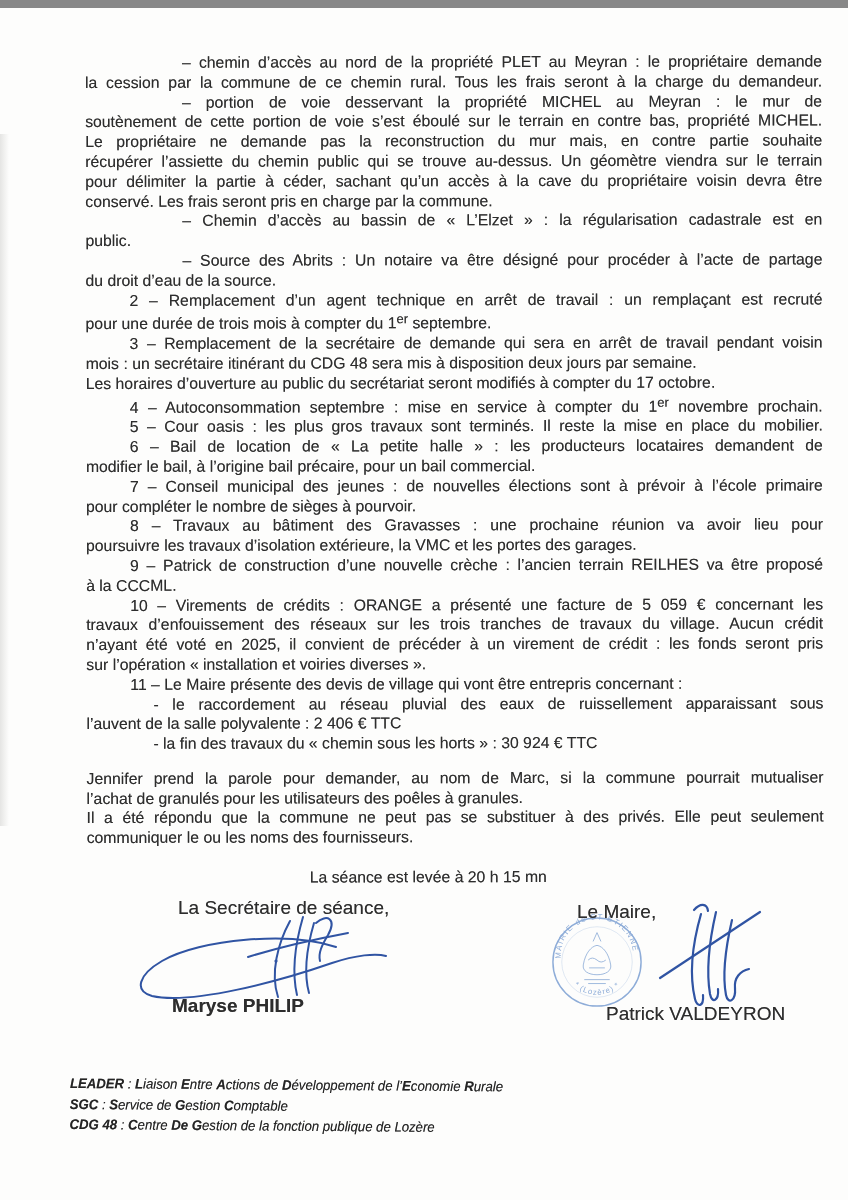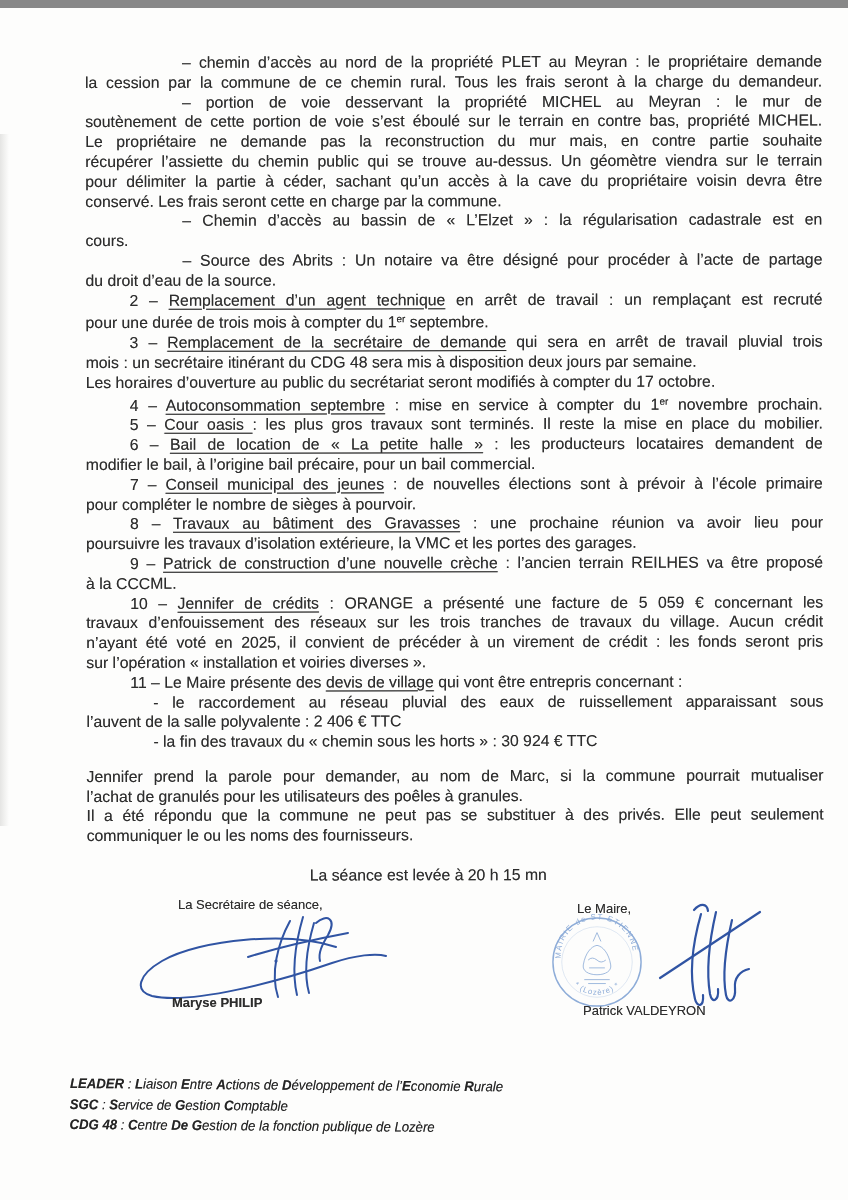--- a/index.html
+++ b/index.html
@@ -21,25 +21,25 @@
   .doc-body{
     position:absolute;left:85px;top:45px;width:737px;
     font-size:15.8px;
     line-height:19.8px;
     text-shadow:0 0 .5px rgba(45,45,45,.55);
     transform:rotate(-0.12deg);
     transform-origin:left top;
   }
   .line{min-height:19.8px;}
   .line.j{text-align:justify;text-align-last:justify;}
-  .u{text-decoration:underline;text-underline-offset:2.5px;}
-  .sup{font-size:10px;vertical-align:5px;}
+  .u{text-underline-offset:2.5px;}
+  .sup{font-size:13px;vertical-align:5px;}
   .sig-title,.sig-name{
     position:absolute;
-    font-size:13px;
+    font-size:19px;
     text-shadow:0 0 .5px rgba(45,45,45,.55);
     z-index:3;
     white-space:nowrap;
   }
   .sig-svg{position:absolute;z-index:2;}
   .stamp-svg{position:absolute;z-index:1;opacity:.85;}
   .footnotes{
     position:absolute;left:70px;top:1065px;
     font-style:italic;
     font-size:14px;
@@ -60,41 +60,41 @@
   <div class="scan-edge"></div>
 
   <div class="doc-body">
       <div class="line j" style="padding-left: 97px;"><span>– chemin d’accès au nord de la propriété PLET au Meyran : le propriétaire demande</span></div>
       <div class="line j"><span>la cession par la commune de ce chemin rural. Tous les frais seront à la charge du demandeur.</span></div>
       <div class="line j" style="padding-left: 97px;"><span>– portion de voie desservant la propriété MICHEL au Meyran : le mur de</span></div>
       <div class="line j"><span>soutènement de cette portion de voie s’est éboulé sur le terrain en contre bas, propriété MICHEL.</span></div>
       <div class="line j"><span>Le propriétaire ne demande pas la reconstruction du mur mais, en contre partie souhaite</span></div>
       <div class="line j"><span>récupérer l’assiette du chemin public qui se trouve au-dessus. Un géomètre viendra sur le terrain</span></div>
       <div class="line j"><span>pour délimiter la partie à céder, sachant qu’un accès à la cave du propriétaire voisin devra être</span></div>
-      <div class="line"><span>conservé. Les frais seront cette en charge par la commune.</span></div>
+      <div class="line"><span>conservé. Les frais seront pris en charge par la commune.</span></div>
       <div class="line j" style="padding-left: 97px;"><span>– Chemin d’accès au bassin de « L’Elzet » : la régularisation cadastrale est en</span></div>
-      <div class="line"><span>cours.</span></div>
+      <div class="line"><span>public.</span></div>
       <div class="line j" style="padding-left: 97px;"><span>– Source des Abrits : Un notaire va être désigné pour procéder à l’acte de partage</span></div>
       <div class="line"><span>du droit d’eau de la source.</span></div>
       <div class="line j" style="padding-left: 44px;"><span>2 – </span><span class="u">Remplacement d’un agent technique</span><span> en arrêt de travail : un remplaçant est recruté</span></div>
       <div class="line"><span>pour une durée de trois mois à compter du 1</span><span class="sup">er</span><span> septembre.</span></div>
-      <div class="line j" style="padding-left: 44px;"><span>3 – </span><span class="u">Remplacement de la secrétaire de demande</span><span> qui sera en arrêt de travail pluvial trois</span></div>
+      <div class="line j" style="padding-left: 44px;"><span>3 – </span><span class="u">Remplacement de la secrétaire de demande</span><span> qui sera en arrêt de travail pendant voisin</span></div>
       <div class="line"><span>mois : un secrétaire itinérant du CDG 48 sera mis à disposition deux jours par semaine.</span></div>
       <div class="line"><span>Les horaires d’ouverture au public du secrétariat seront modifiés à compter du 17 octobre.</span></div>
       <div class="line j" style="padding-left: 44px;"><span>4 – </span><span class="u">Autoconsommation septembre</span><span> : mise en service à compter du 1</span><span class="sup">er</span><span> novembre prochain.</span></div>
       <div class="line j" style="padding-left: 44px;"><span>5 – </span><span class="u">Cour oasis </span><span>: les plus gros travaux sont terminés. Il reste la mise en place du mobilier.</span></div>
       <div class="line j" style="padding-left: 44px;"><span>6 – </span><span class="u">Bail de location de « La petite halle »</span><span> : les producteurs locataires demandent de</span></div>
       <div class="line"><span>modifier le bail, à l’origine bail précaire, pour un bail commercial.</span></div>
       <div class="line j" style="padding-left: 44px;"><span>7 – </span><span class="u">Conseil municipal des jeunes</span><span> : de nouvelles élections sont à prévoir à l’école primaire</span></div>
       <div class="line"><span>pour compléter le nombre de sièges à pourvoir.</span></div>
       <div class="line j" style="padding-left: 44px;"><span>8 – </span><span class="u">Travaux au bâtiment des Gravasses</span><span> : une prochaine réunion va avoir lieu pour</span></div>
       <div class="line"><span>poursuivre les travaux d’isolation extérieure, la VMC et les portes des garages.</span></div>
       <div class="line j" style="padding-left: 44px;"><span>9 – </span><span class="u">Patrick de construction d’une nouvelle crèche</span><span> : l’ancien terrain REILHES va être proposé</span></div>
       <div class="line"><span>à la CCCML.</span></div>
-      <div class="line j" style="padding-left: 44px;"><span>10 – </span><span class="u">Jennifer de crédits</span><span> : ORANGE a présenté une facture de 5 059 € concernant les</span></div>
+      <div class="line j" style="padding-left: 44px;"><span>10 – </span><span class="u">Virements de crédits</span><span> : ORANGE a présenté une facture de 5 059 € concernant les</span></div>
       <div class="line j"><span>travaux d’enfouissement des réseaux sur les trois tranches de travaux du village. Aucun crédit</span></div>
       <div class="line j"><span>n’ayant été voté en 2025, il convient de précéder à un virement de crédit : les fonds seront pris</span></div>
       <div class="line"><span>sur l’opération « installation et voiries diverses ».</span></div>
       <div class="line" style="padding-left: 44px;"><span>11 – Le Maire présente des </span><span class="u">devis de village</span><span> qui vont être entrepris concernant :</span></div>
       <div class="line j" style="padding-left: 67px;"><span>- le raccordement au réseau pluvial des eaux de ruissellement apparaissant sous</span></div>
       <div class="line"><span>l’auvent de la salle polyvalente : 2 406 € TTC</span></div>
       <div class="line" style="padding-left: 67px;"><span>- la fin des travaux du « chemin sous les horts » : 30 924 € TTC</span></div>
       <div style="height: 15px;"></div>
       <div class="line j"><span>Jennifer prend la parole pour demander, au nom de Marc, si la commune pourrait mutualiser</span></div>
       <div class="line"><span>l’achat de granulés pour les utilisateurs des poêles à granules.</span></div>
@@ -143,21 +143,21 @@
   <div class="sig-title" style="left:577px;top:893px;">Le Maire,</div>
   <svg class="sig-svg" style="left:648px;top:890px;" width="118" height="116" viewBox="0 0 118 116">
     <g fill="none" stroke="#3054a3" stroke-width="2.2" stroke-linecap="round">
       <path d="M 12 80 L 112 14"></path>
       <path d="M 46 12 C 52 5, 59 5, 60 13"></path>
       <path d="M 53 16 C 45 44, 41 76, 47 101 C 49 110, 56 109, 55 97"></path>
       <path d="M 68 14 C 62 40, 58 72, 62 96 C 64 106, 71 103, 70 91"></path>
       <path d="M 84 22 C 78 48, 74 76, 78 97 C 80 107, 88 103, 87 90 C 86 80, 92 73, 101 71"></path>
     </g>
   </svg>
-  <div class="sig-name" style="left:583px;top:995px;">Patrick VALDEYRON</div>
+  <div class="sig-name" style="left:606px;top:995px;">Patrick VALDEYRON</div>
 
   <div class="footnotes">
       <div class="line"><span class="fb">LEADER</span><span> : </span><span class="fb">L</span><span>iaison </span><span class="fb">E</span><span>ntre </span><span class="fb">A</span><span>ctions de </span><span class="fb">D</span><span>éveloppement de l’</span><span class="fb">E</span><span>conomie </span><span class="fb">R</span><span>urale</span></div>
       <div class="line"><span class="fb">SGC</span><span> : </span><span class="fb">S</span><span>ervice de </span><span class="fb">G</span><span>estion </span><span class="fb">C</span><span>omptable</span></div>
       <div class="line"><span class="fb">CDG 48</span><span> : </span><span class="fb">C</span><span>entre </span><span class="fb">De</span><span> </span><span class="fb">G</span><span>estion de la fonction publique de Lozère</span></div>
     </div>
 
 </div>
 
 </body></html>

